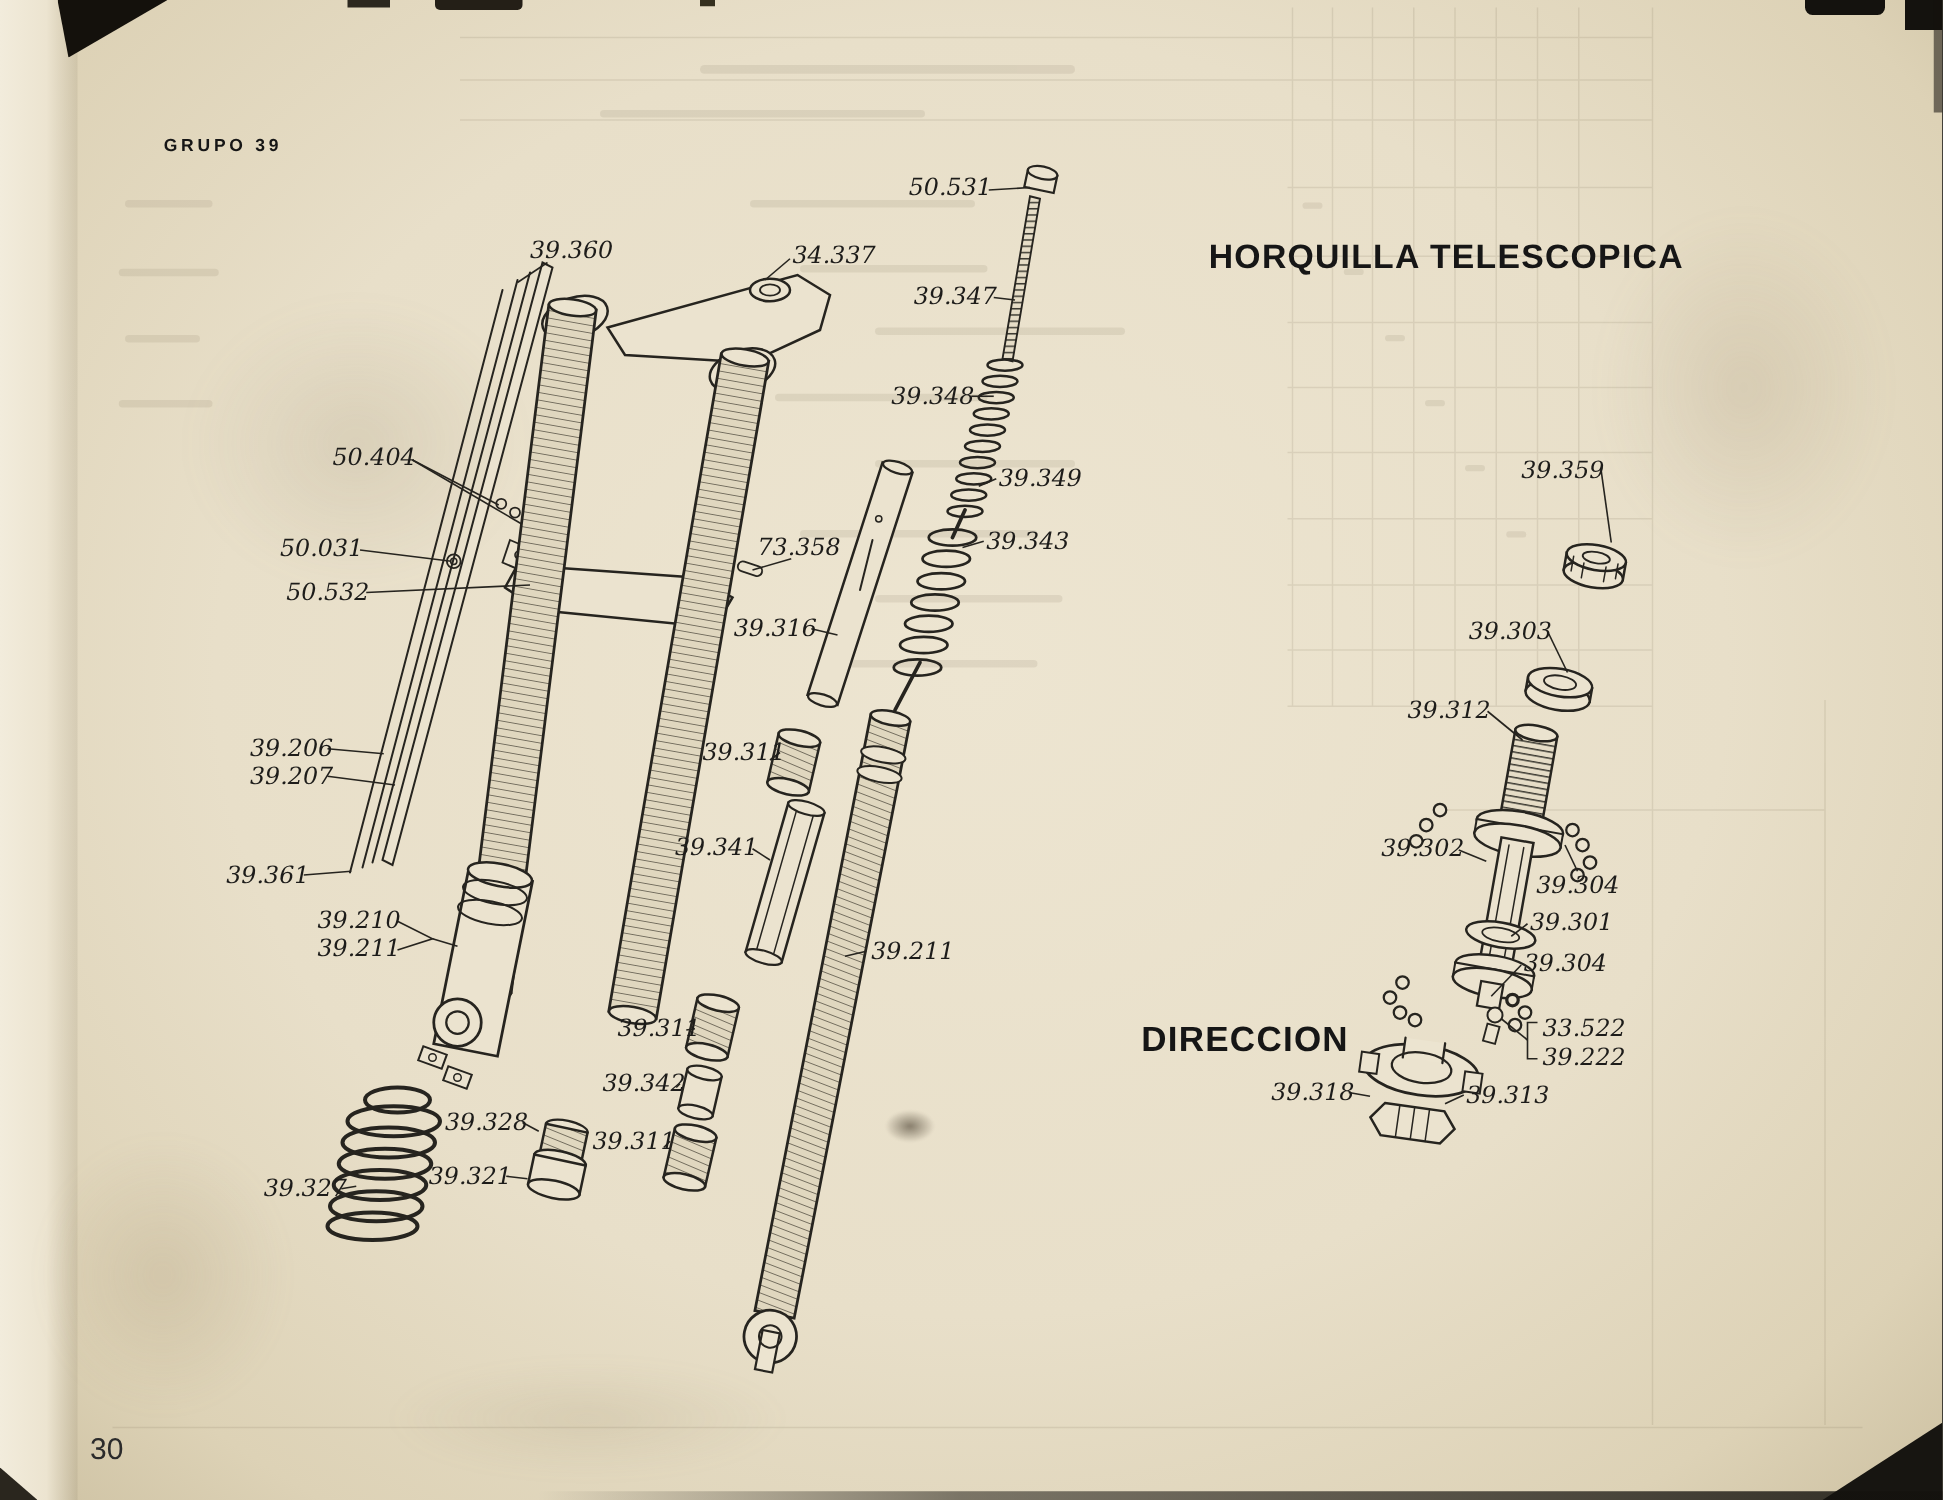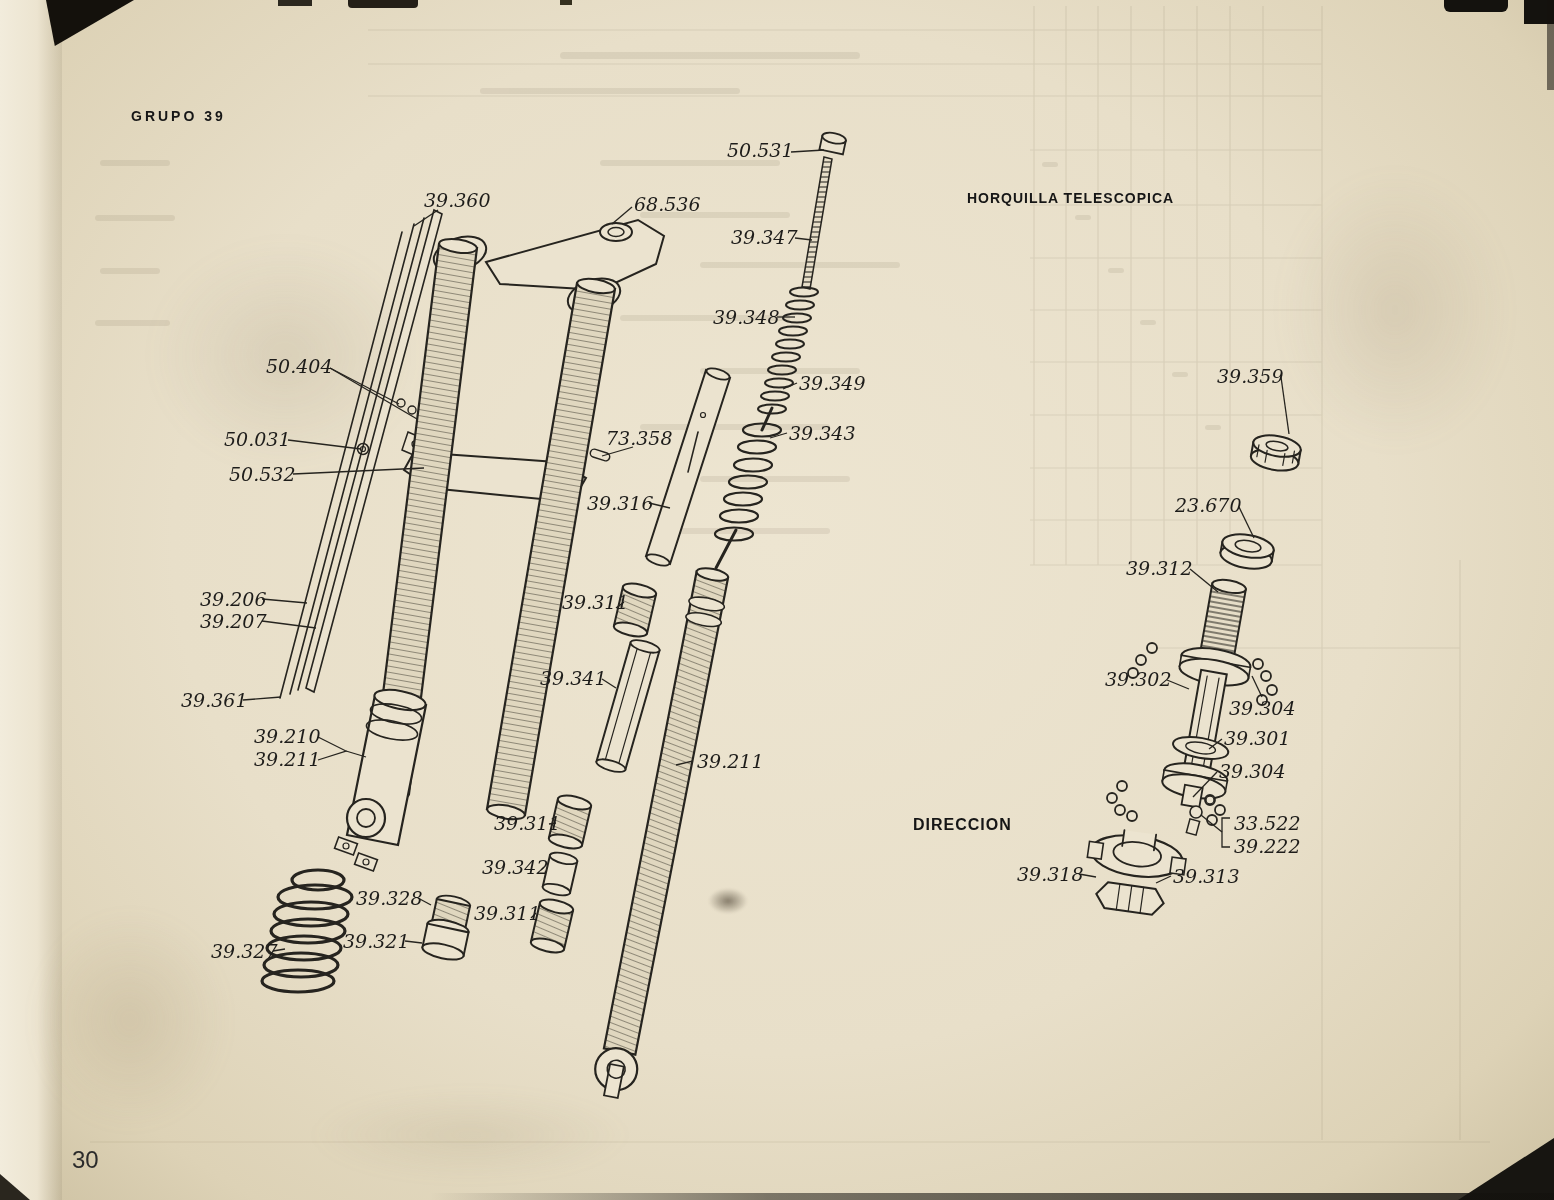--- a/index.html
+++ b/index.html
@@ -5,22 +5,22 @@
   html,body{margin:0;padding:0;}
   body{width:1554px;height:1200px;position:relative;overflow:hidden;background:#111;
        font-family:"Liberation Sans",sans-serif;}
   .page{position:absolute;inset:0;
     background:radial-gradient(ellipse at 50% 45%, #ede5d1 0%, #e8dfc9 55%, #ddd2b6 85%, #cdc1a2 100%);}
   .left-margin{position:absolute;left:0;top:0;width:62px;height:100%;
     background:linear-gradient(90deg,#f2ecdc 0%, #ece4d0 60%, rgba(80,70,50,0.10) 100%);}
   svg.diagram{position:absolute;left:0;top:0;}
   .heading{position:absolute;font-weight:bold;color:#161616;white-space:nowrap;}
   #grupo{left:131px;top:108px;font-size:14px;letter-spacing:3px;}
-  #fork-title{left:967px;top:190px;font-size:14px;letter-spacing:1px;}
-  #steering-title{left:913px;top:816px;font-size:16px;letter-spacing:1px;}
+  #fork-title{left:967px;top:190px;font-size:27px;letter-spacing:1px;}
+  #steering-title{left:913px;top:816px;font-size:28px;letter-spacing:1px;}
   .part-label{position:absolute;font-family:"DejaVu Serif",serif;font-style:italic;
     font-size:19px;color:#1d1c1a;white-space:nowrap;}
   .page-number{position:absolute;left:72px;top:1146px;font-size:24px;color:#2b2b2b;}
   .label-layer{position:absolute;inset:0;pointer-events:none;}
   
   .corner-tl{position:absolute;left:46px;top:0;width:88px;height:46px;background:#14110c;
     clip-path:polygon(0 0,100% 0,10% 100%);}
   .tm1{position:absolute;left:278px;top:0;width:34px;height:6px;background:#2c281f;}
   .tm2{position:absolute;left:348px;top:0;width:70px;height:8px;background:#241f17;border-radius:0 0 4px 4px;}
   .tm3{position:absolute;left:560px;top:0;width:12px;height:5px;background:#35301f;}
@@ -371,32 +371,32 @@
       <line x1="405" y1="941" x2="422" y2="943"></line>
     </g>
   </svg>
 
   <div class="heading" id="grupo">GRUPO 39</div>
   <div class="heading" id="fork-title">HORQUILLA TELESCOPICA</div>
   <div class="heading" id="steering-title">DIRECCION</div>
   <div class="label-layer">
       <div class="part-label" style="left: 727px; top: 139px;">50.531</div>
       <div class="part-label" style="left: 424px; top: 189px;">39.360</div>
-      <div class="part-label" style="left: 634px; top: 193px;">68.536</div>
+      <div class="part-label" style="left: 634px; top: 193px;">34.337</div>
       <div class="part-label" style="left: 731px; top: 226px;">39.347</div>
       <div class="part-label" style="left: 713px; top: 306px;">39.348</div>
       <div class="part-label" style="left: 266px; top: 355px;">50.404</div>
       <div class="part-label" style="left: 799px; top: 372px;">39.349</div>
       <div class="part-label" style="left: 224px; top: 428px;">50.031</div>
       <div class="part-label" style="left: 789px; top: 422px;">39.343</div>
       <div class="part-label" style="left: 606px; top: 427px;">73.358</div>
       <div class="part-label" style="left: 229px; top: 463px;">50.532</div>
       <div class="part-label" style="left: 587px; top: 492px;">39.316</div>
       <div class="part-label" style="left: 1217px; top: 365px;">39.359</div>
-      <div class="part-label" style="left: 1175px; top: 494px;">23.670</div>
+      <div class="part-label" style="left: 1175px; top: 494px;">39.303</div>
       <div class="part-label" style="left: 1126px; top: 557px;">39.312</div>
       <div class="part-label" style="left: 200px; top: 588px;">39.206</div>
       <div class="part-label" style="left: 200px; top: 610px;">39.207</div>
       <div class="part-label" style="left: 562px; top: 591px;">39.311</div>
       <div class="part-label" style="left: 540px; top: 667px;">39.341</div>
       <div class="part-label" style="left: 1105px; top: 668px;">39.302</div>
       <div class="part-label" style="left: 1229px; top: 697px;">39.304</div>
       <div class="part-label" style="left: 181px; top: 689px;">39.361</div>
       <div class="part-label" style="left: 1224px; top: 727px;">39.301</div>
       <div class="part-label" style="left: 254px; top: 725px;">39.210</div>

